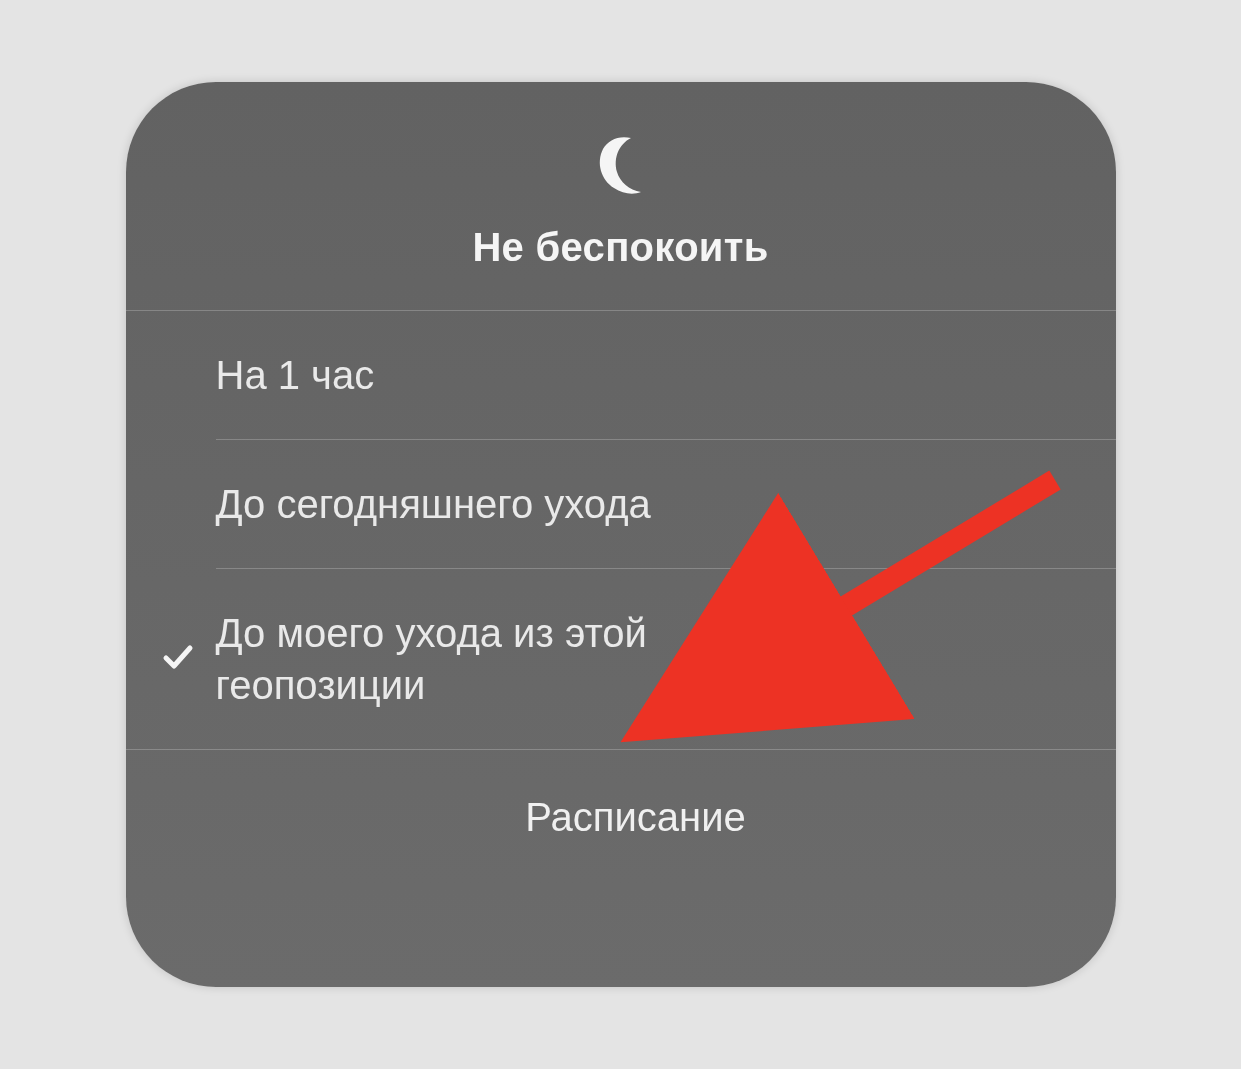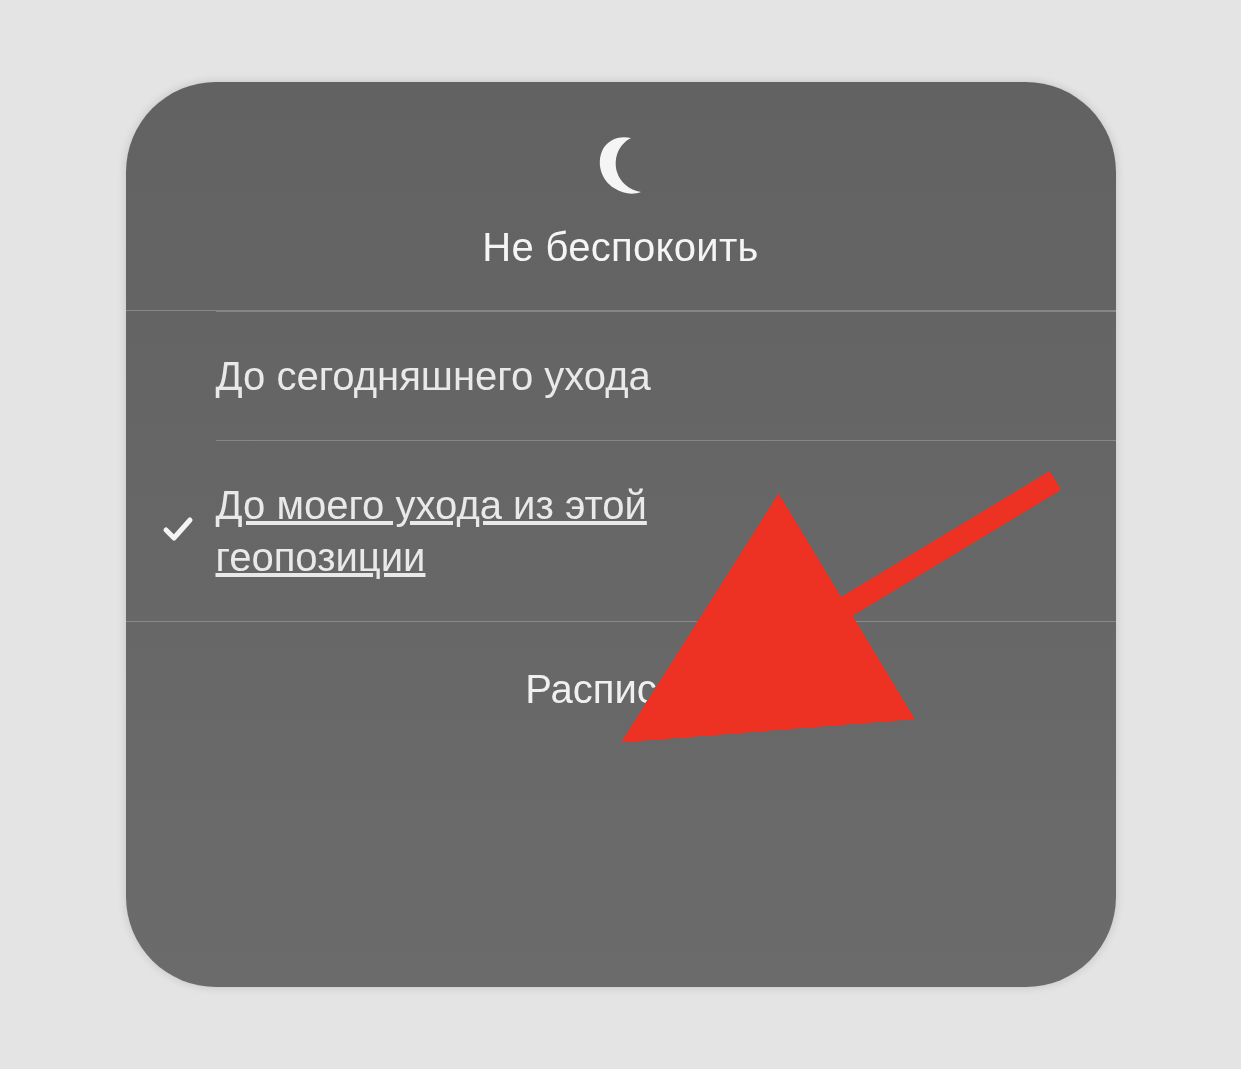--- a/index.html
+++ b/index.html
@@ -30,21 +30,21 @@
       align-items: center;
       gap: 25px;
     }
     .moon-svg {
       width: 64px;
       height: 64px;
     }
     .title {
       color: #f5f5f5;
       font-size: 40px;
-      font-weight: 400;
+      font-weight: 700;
       letter-spacing: 0.3px;
     }
     .divider {
       height: 1px;
       background: rgba(255,255,255,0.22);
       width: 100%;
     }
     .inner-divider {
       height: 1px;
       background: rgba(255,255,255,0.22);
@@ -103,39 +103,43 @@
     <span>
       <svg class="moon-svg" viewBox="0 0 64 64">
         <path d="M42 6 C30 12 24 26 28 40 C31 50 40 58 52 60 C44 63 34 62 25 56 C12 48 7 31 14 17 C19 8 30 3 42 6 Z" fill="#f5f5f5"></path>
       </svg>
     </span>
     <div class="title">Не беспокоить</div>
   </div>
 
   <div class="divider"></div>
 
+  <div class="option">
+    <span class="check-slot"></span>
+    <span class="option-label">На 1 час</span>
+  </div>
 
   <div class="inner-divider"></div>
 
   <div class="option">
     <span class="check-slot"></span>
     <span class="option-label">До сегодняшнего ухода</span>
   </div>
 
   <div class="inner-divider"></div>
 
   <div class="option">
     <span class="check-slot">
       <span>
         <svg width="34" height="34" viewBox="0 0 34 34">
           <path d="M5 18 L13 26 L29 8" stroke="#f5f5f5" stroke-width="5" fill="none" stroke-linecap="round" stroke-linejoin="round"></path>
         </svg>
       </span>
     </span>
-    <span class="option-label" style="max-width: 560px; text-decoration: underline;">До моего ухода из этой геопозиции</span>
+    <span class="option-label" style="max-width: 560px;">До моего ухода из этой геопозиции</span>
   </div>
 
   <div class="divider"></div>
 
   <div class="footer">
     <span class="footer-link">Расписание</span>
   </div>
 
 </div>
 

